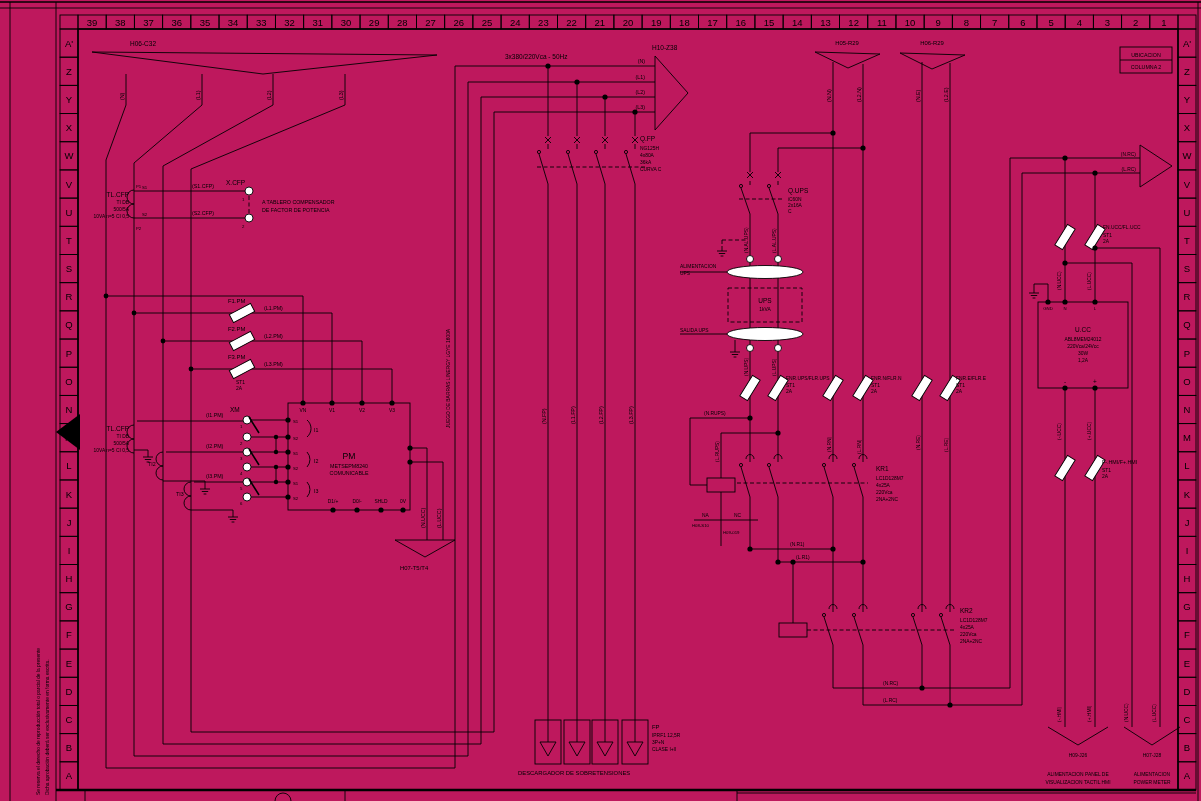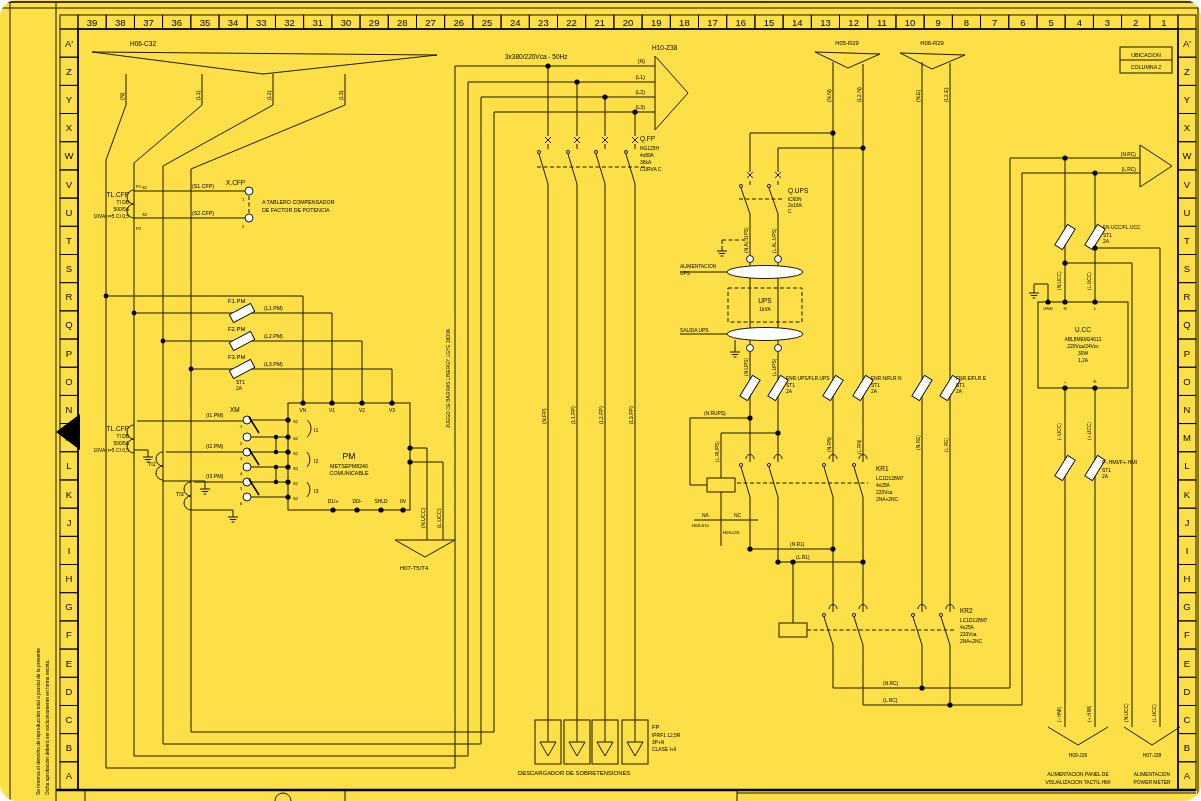--- a/index.html
+++ b/index.html
@@ -1,16 +1,16 @@
 <!DOCTYPE html>
 <html><head>
 <meta charset="utf-8">
 <style>
   html,body{margin:0;padding:0;background:#fff;}
-  .sheet{position:relative;width:1201px;height:801px;background:#fde047;overflow:hidden;border-radius:17px;}
+  .sheet{position:relative;width:1201px;height:801px;background:#be185d;overflow:hidden;}
   svg{position:absolute;left:0;top:0;}
   .w{fill:none;stroke:#000;stroke-width:0.9;}
   .w2{fill:none;stroke:#000;stroke-width:1.6;}
   .w3{fill:none;stroke:#000;stroke-width:2.6;}
   .dash{stroke-dasharray:4 2.5;}
   .dot{fill:#000;stroke:none;}
   .term{fill:#fff;stroke:#000;stroke-width:0.9;}
   .fuse{fill:#fff;stroke:#000;stroke-width:0.9;}
   .blk{fill:#000;stroke:none;}
   text{font-family:"Liberation Sans",sans-serif;fill:#000;stroke:none;}

